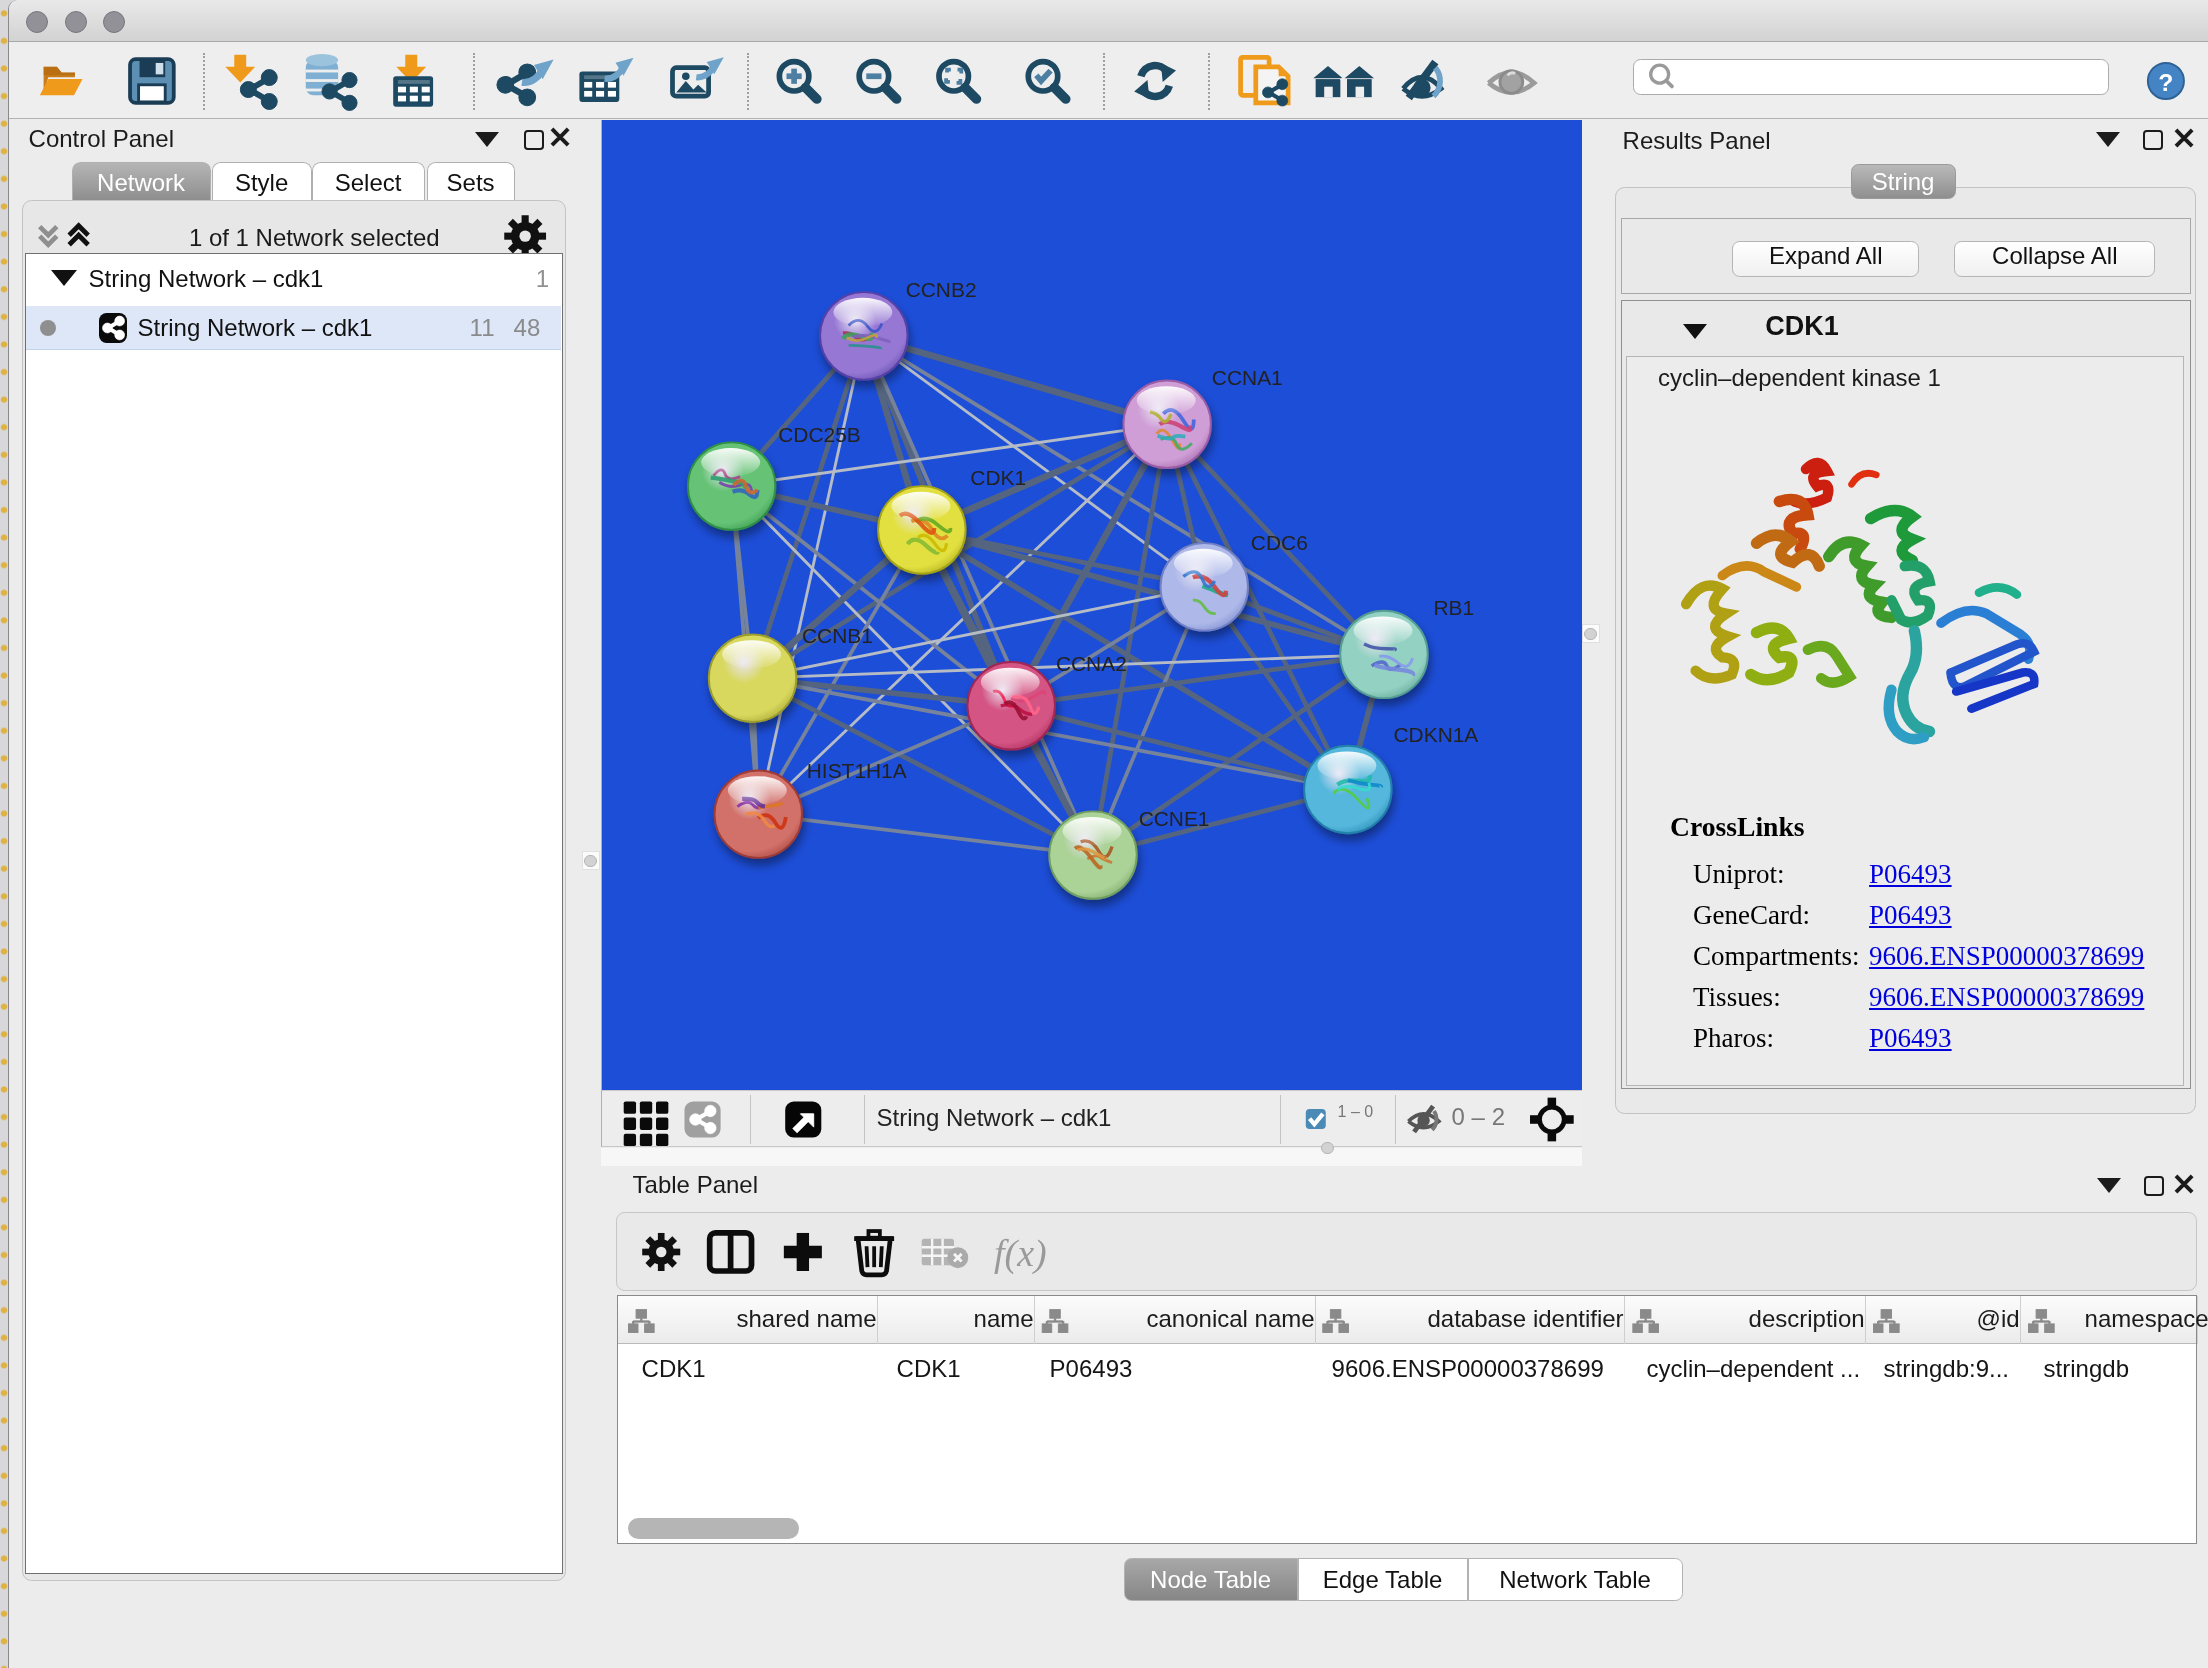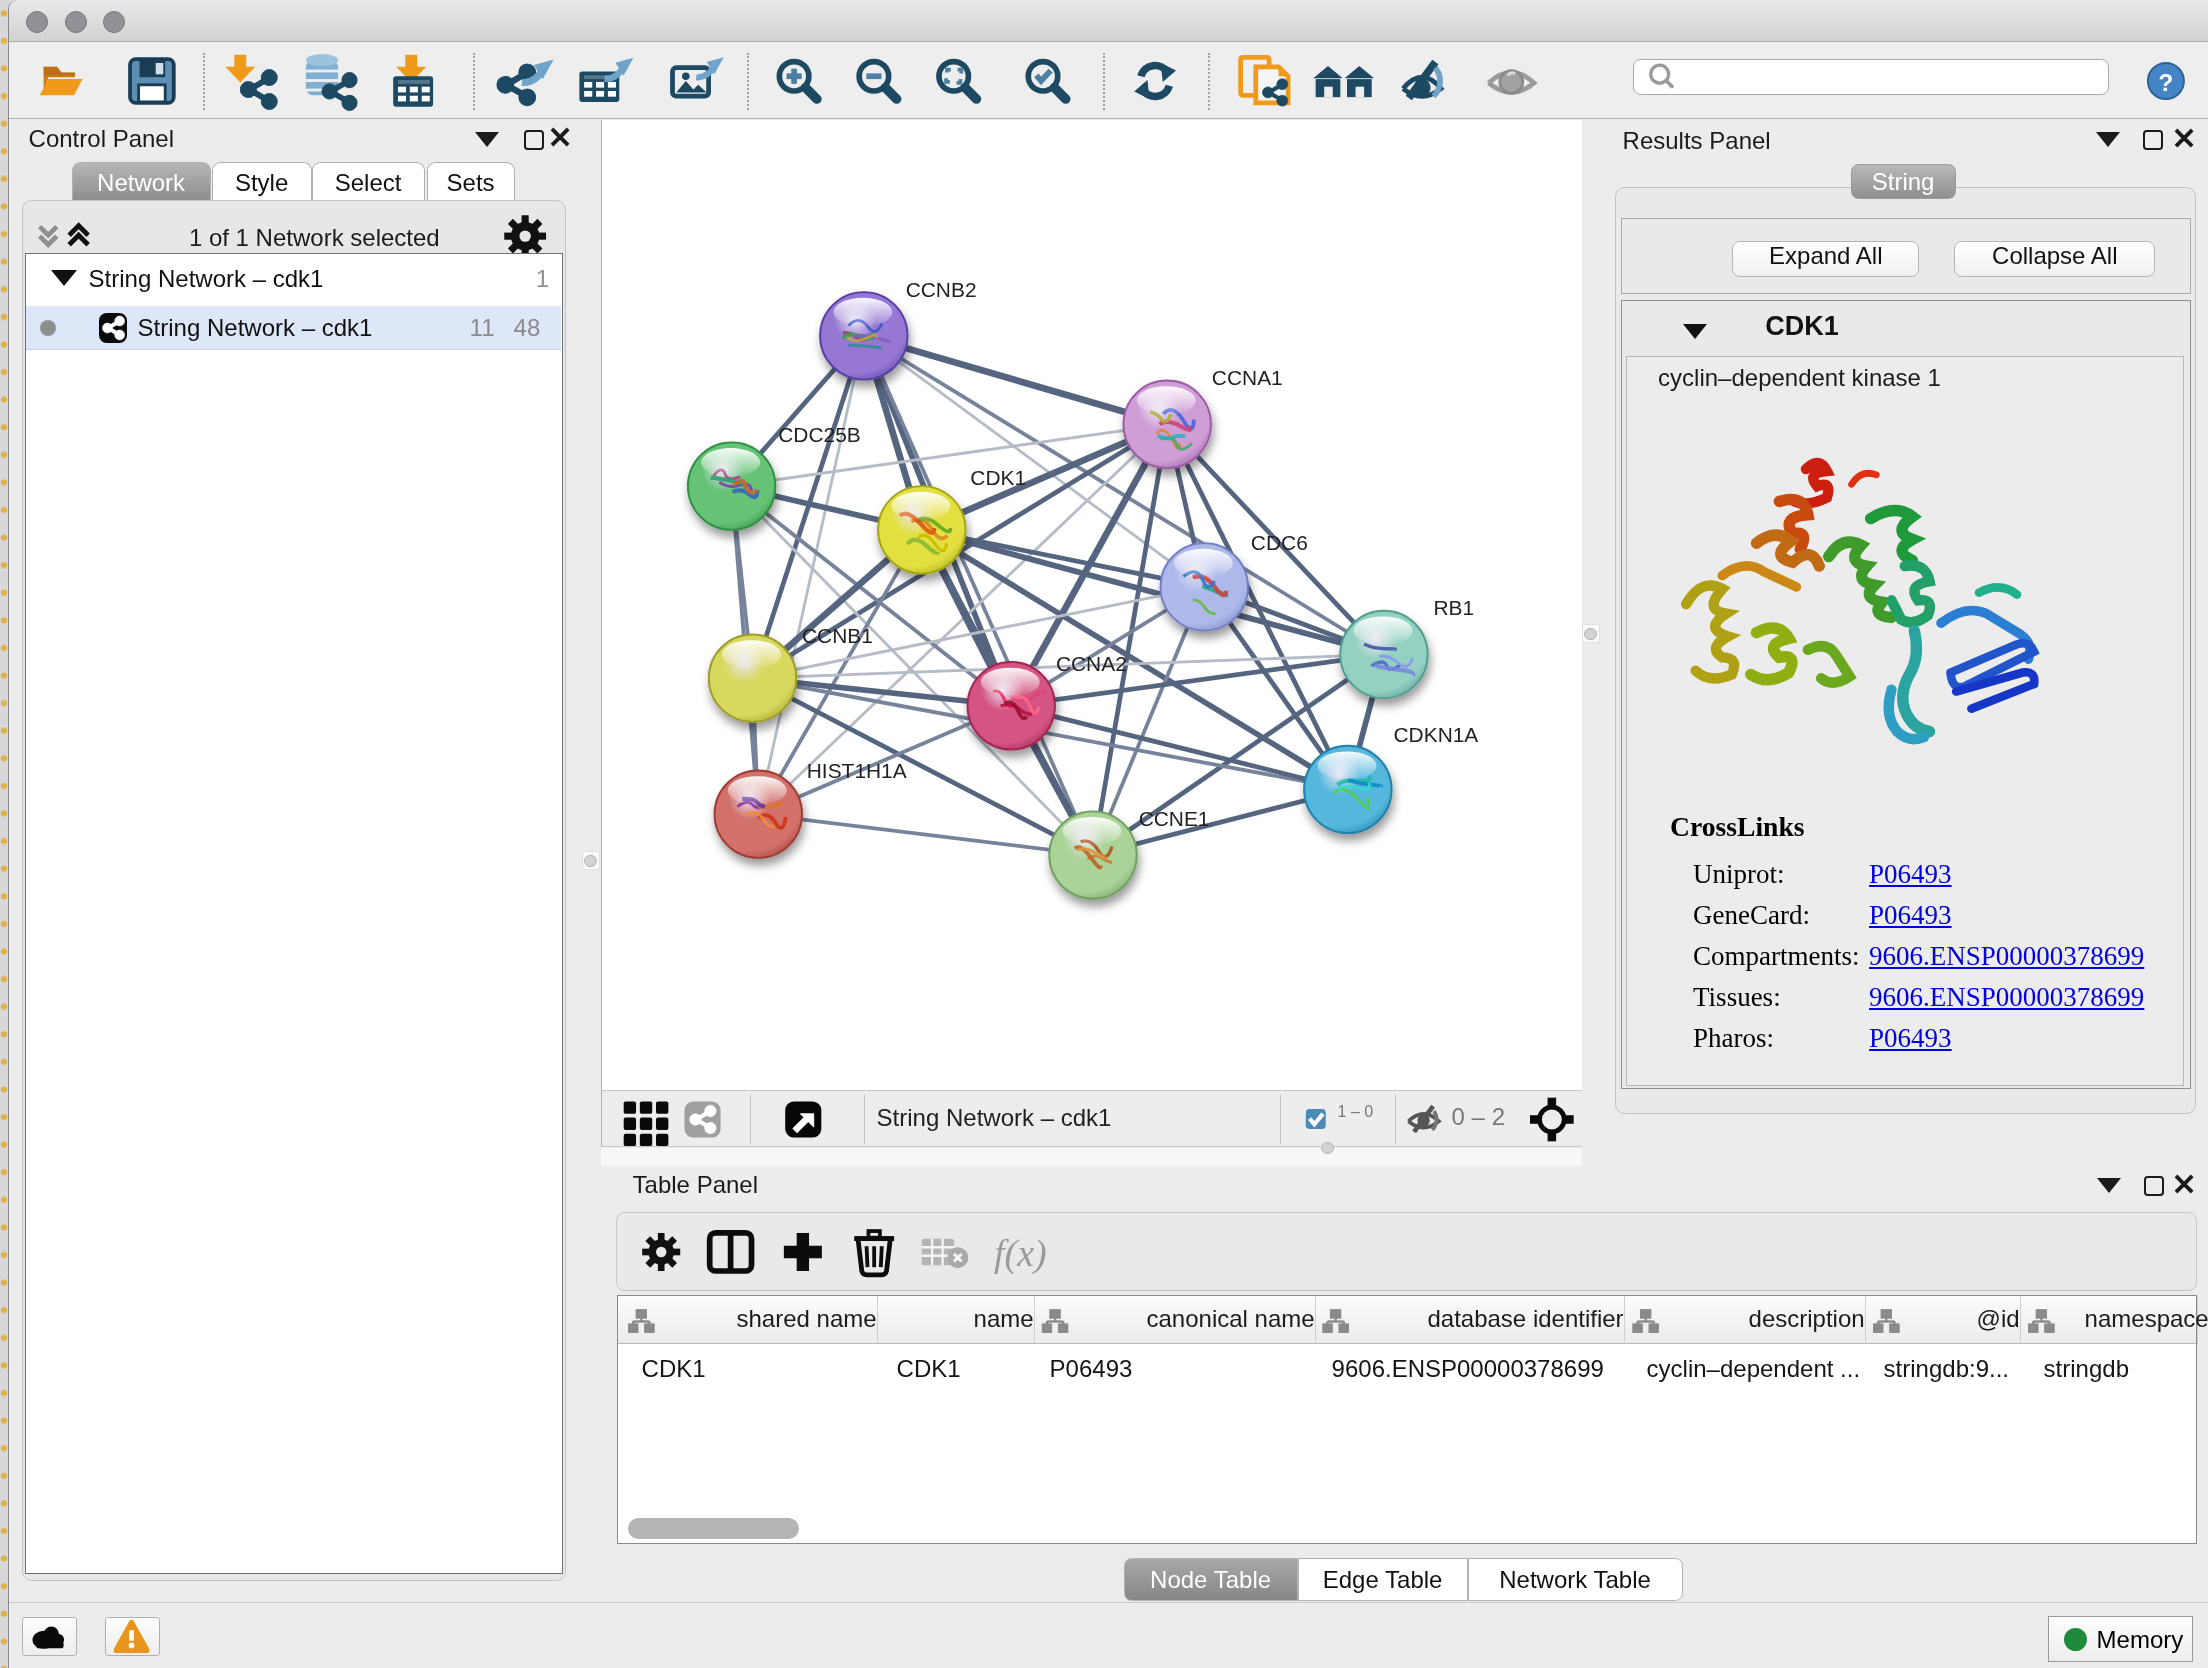--- a/index.html
+++ b/index.html
@@ -18,21 +18,21 @@
 #cp-title { position:absolute; left:20px; top:125px; font-size:24px; color:#1b1b1b; }
 .ptri { position:absolute; width:0; height:0; border-left:12.4px solid transparent; border-right:12.4px solid transparent; border-top:15px solid #1b1b1b; }
 .psq { position:absolute; width:20px; height:20px; border:2.9px solid #1b1b1b; border-radius:3.8px; }
 .px  { position:absolute; font-size:30px; font-weight:bold; color:#1b1b1b; line-height:25px; }
 .tab { position:absolute; top:162px; height:39px; background:#fff; border:1px solid #b0b0b0; border-bottom:none; border-radius:8.6px 8.6px 0 0; font-size:24px; color:#111; text-align:center; line-height:39px; }
 .tabsel { background:linear-gradient(#b5b5b5,#8d8d8d); color:#fff; }
 #cp-panel { position:absolute; left:13.3px; top:200px; width:544px; height:1381px; background:#e7e7e7; border:1px solid #c3c3c3; border-radius:9.5px; }
 #cp-tree { position:absolute; left:16px; top:253px; width:538px; height:1321px; background:#fff; border:1.9px solid #707070; }
 #row2 { position:absolute; left:0; top:52px; width:535px; height:44px; background:#dde7f8; border-bottom:1px solid #c6d2e8; }
 
-#canvas { position:absolute; left:592px; top:120px; width:982px; height:970px; background:#ffffff; border-left:1px solid #b0b0b0; border-right:1.9px solid #b4b4b4; }
+#canvas { position:absolute; left:592px; top:120px; width:982px; height:970px; background:#1d4ed8; border-left:1px solid #b0b0b0; border-right:1.9px solid #b4b4b4; }
 #netbar { position:absolute; left:592px; top:1090px; width:982px; height:57px; background:#ededed; border-top:1px solid #c8c8c8; border-bottom:1px solid #c8c8c8; border-left:1px solid #b0b0b0; border-right:1.9px solid #b4b4b4; }
 #netstrip { position:absolute; left:592px; top:1148px; width:982px; height:18px; background:#f7f7f7; }
 .nsep { position:absolute; top:3.8px; height:49px; width:0; border-left:1.9px solid #c3c3c3; }
 
 #rp { position:absolute; left:1573px; top:120px; width:628px; height:1046px; background:#ececec; }
 #rp-outer { position:absolute; left:33px; top:67px; width:581px; height:927px; background:#e9e9e9; border:1px solid #c2c2c2; border-radius:9.5px; }
 #stringtab { position:absolute; left:269px; top:44px; width:105px; height:35px; background:linear-gradient(#b9b9b9,#8f8f8f); border:1px solid #9a9a9a; border-radius:7.6px; color:#fff; font-size:24px; text-align:center; line-height:34px; }
 #rp-box1 { position:absolute; left:5.7px; top:30px; width:570px; height:76px; border:1px solid #a8a8a8; }
 .wbtn { position:absolute; top:22px; height:36px; background:linear-gradient(#ffffff,#f0f0f0); border:1px solid #b5b5b5; border-radius:7.6px; font-size:24px; color:#111; text-align:center;margin-left:38px; }
 #rp-box2 { position:absolute; left:5.7px; top:112px; width:570px; height:789px; border:1.9px solid #909090; }
@@ -795,35 +795,14 @@
       <div class="tdtext" style="left:1029px;">cyclin–dependent ...</div>
       <div class="tdtext" style="left:1266px;">stringdb:9...</div>
       <div class="tdtext" style="left:1426px;">stringdb</div>
       <div id="hscroll"></div>
     </div>
     <div class="btab" style="left:523px; width:174px; background:linear-gradient(#a8a8a8,#868686); color:#fff; border-radius:7.6px 0 0 7.6px;">Node Table</div>
     <div class="btab" style="left:697px; width:170px;">Edge Table</div>
     <div class="btab" style="left:867px; width:215px; border-radius:0 7.6px 7.6px 0;">Network Table</div>
   </div>
 
-  <div id="statusbar">
-    <div class="sbtn" style="left:13.3px;"><svg width="52" height="36" viewBox="0 0 55 38">
-          <g transform="translate(28,21)" fill="#0a0a0a">
-            <ellipse cx="-6" cy="2" rx="12" ry="9.5"></ellipse>
-            <circle cx="2" cy="-4" r="8"></circle>
-            <circle cx="9" cy="2" r="6.5"></circle>
-            <rect x="-14" y="4" width="29" height="7" rx="3"></rect>
-          </g>
-        </svg></div>
-    <div class="sbtn" style="left:96px;"><svg width="52" height="36" viewBox="0 0 55 38">
-          <g transform="translate(27,21)">
-            <path d="M0,-16 L16,13 L-16,13 z" fill="#e8951d" stroke="#e8951d" stroke-width="6" stroke-linejoin="round"></path>
-            <rect x="-2.5" y="-8" width="5" height="11" fill="#fff"></rect>
-            <circle cx="0" cy="8" r="3" fill="#fff"></circle>
-          </g>
-        </svg></div>
-    <div id="membtn">
-      <div style="position:absolute; left:15px; top:10.5px; width:23px; height:23px; border-radius:50%; background:#1e8b3c;"></div>
-      <div style="position:absolute; left:48px; top:8.6px; font-size:24px; color:#000;">Memory</div>
-    </div>
-  </div>
 </div>
 
 
 </body></html>

